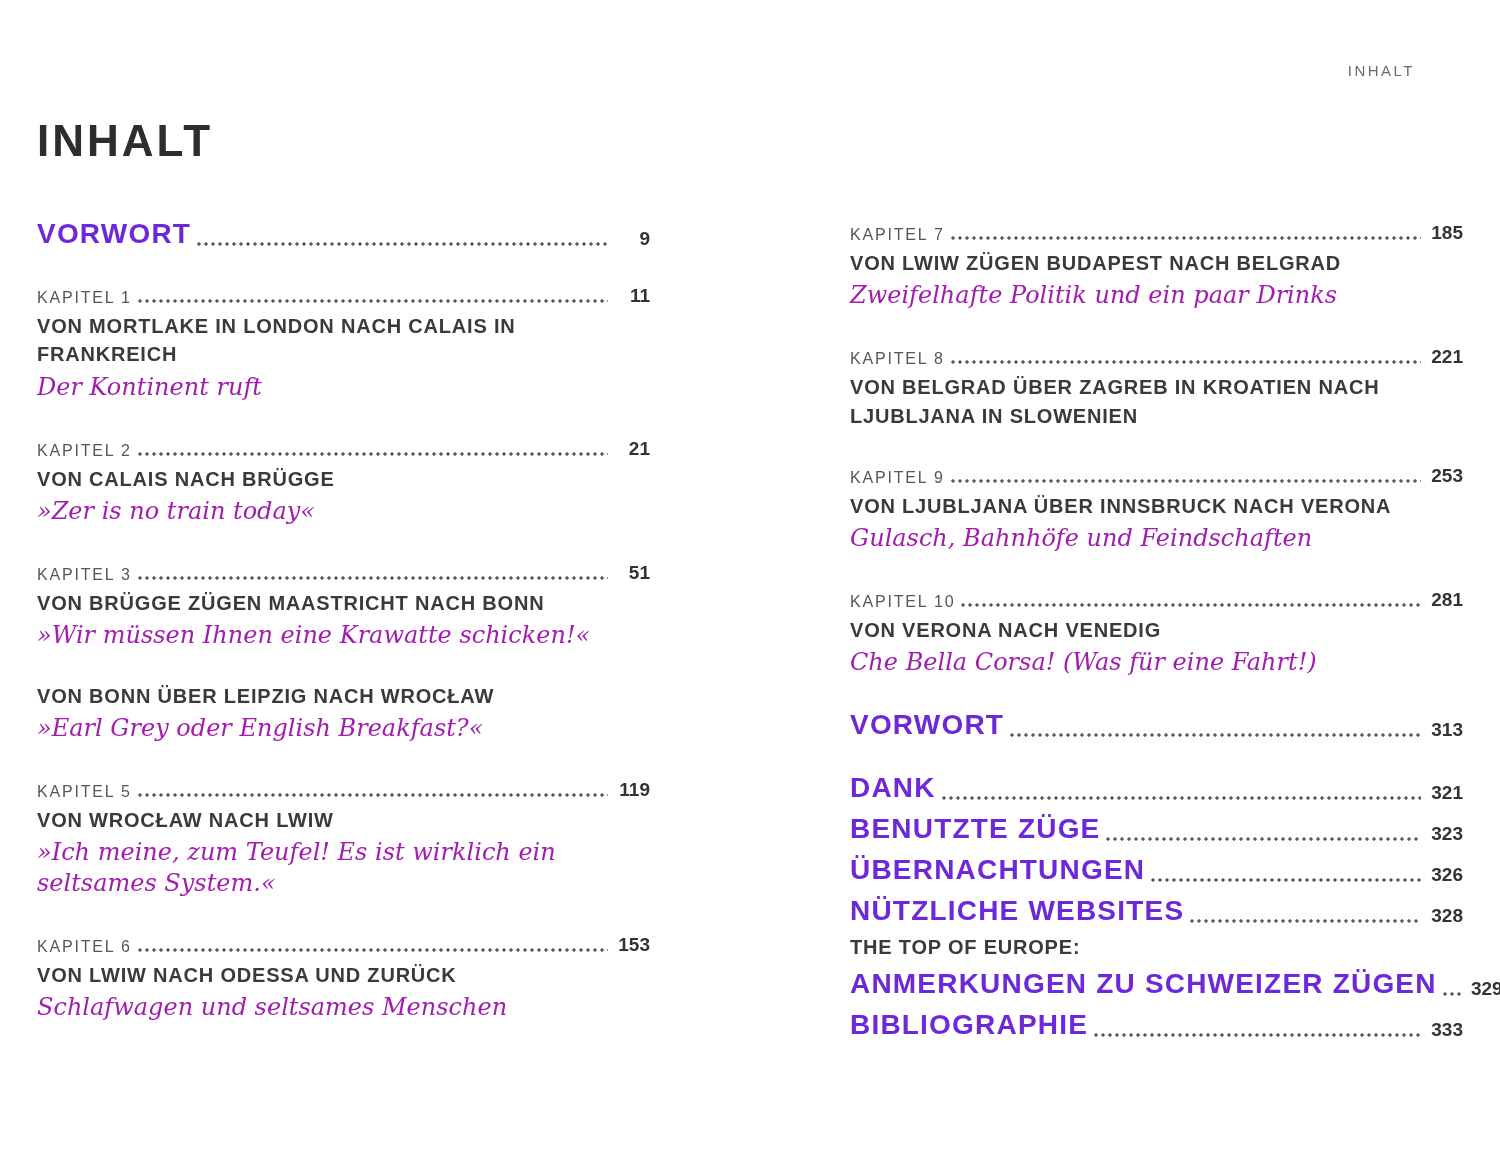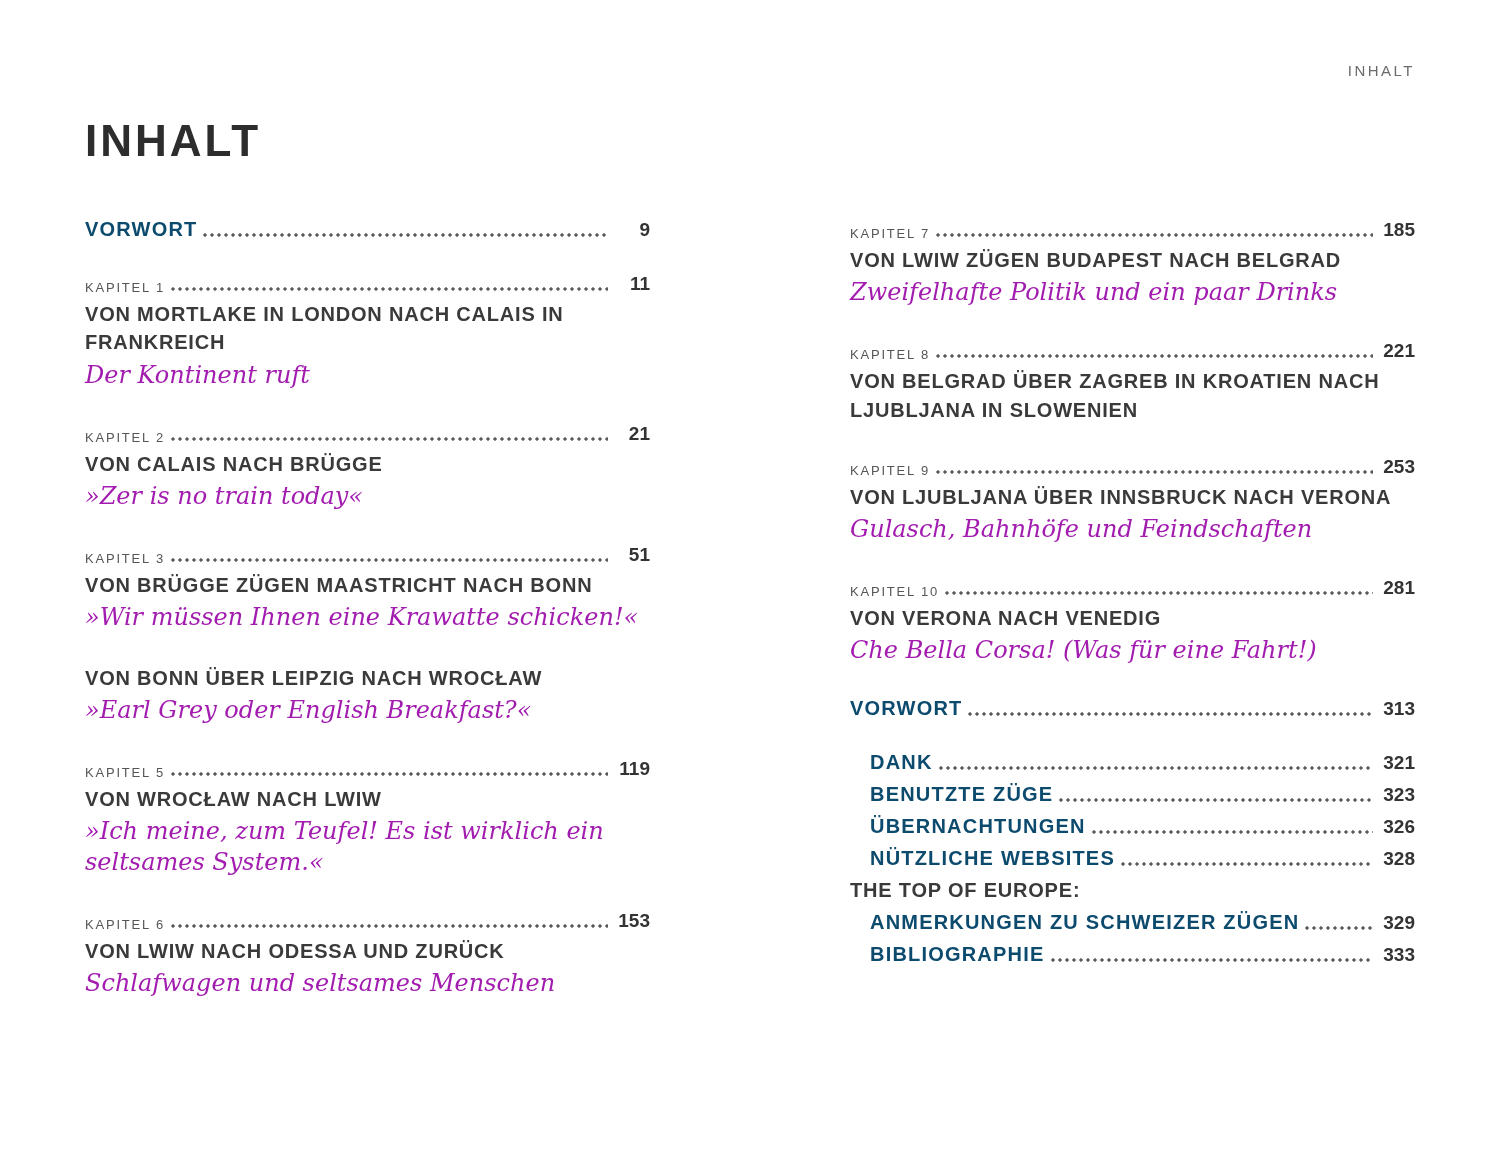--- a/index.html
+++ b/index.html
@@ -4,21 +4,21 @@
 <style>
   * { margin: 0; padding: 0; box-sizing: border-box; }
   html, body { background: #ffffff; }
   body { font-family: "Liberation Sans", sans-serif; color: #3a3a3a; }
 
   .page {
     position: relative;
     width: 1500px;
     height: 1167px;
     background: #ffffff;
-    padding: 0 85px;
+    padding: 0 37px;
     overflow: hidden;
   }
 
   .running-head {
     position: absolute;
     top: 62px;
     right: 85px;
     font-size: 15px;
     font-weight: 500;
     letter-spacing: 2.5px;
@@ -38,33 +38,33 @@
     gap: 200px;
     margin-top: 52px;
   }
   .col { flex: 1; min-width: 0; }
 
   .entry { margin-bottom: 31px; }
 
   .row { display: flex; align-items: flex-end; }
 
   .kapitel-label {
-    font-size: 13px;
+    font-size: 16px;
     font-weight: 400;
     letter-spacing: 1.8px;
     color: #565656;
     white-space: nowrap;
     margin-top: 8px;
   }
 
   .strong-label {
-    font-size: 20px;
+    font-size: 28px;
     font-weight: 700;
     letter-spacing: 1.2px;
-    color: #0c4a6e;
+    color: #6d28d9;
     white-space: nowrap;
   }
 
   .leader {
     flex: 1;
     min-width: 18px;
     height: 4px;
     margin: 0 6px 4px 6px;
     background-image: radial-gradient(circle at 2px 2px, #5a5a5a 1.4px, transparent 1.9px);
     background-size: 7px 4px;
@@ -94,21 +94,21 @@
     font-family: "DejaVu Serif", serif;
     font-style: italic;
     font-size: 24px;
     color: #a21caf;
     line-height: 1.28;
     margin-top: 3px;
     white-space: pre-line;
   }
 
   .back-matter { margin-top: 14px; }
-  .back-matter .row { margin-bottom: 9px; margin-left: 20px; }
+  .back-matter .row { margin-bottom: 9px; }
   .bm-pre {
     font-size: 20px;
     font-weight: 700;
     letter-spacing: 0.8px;
     color: #3a3a3a;
     margin-bottom: 9px;
   }
 </style>
 </head>
 <body>

